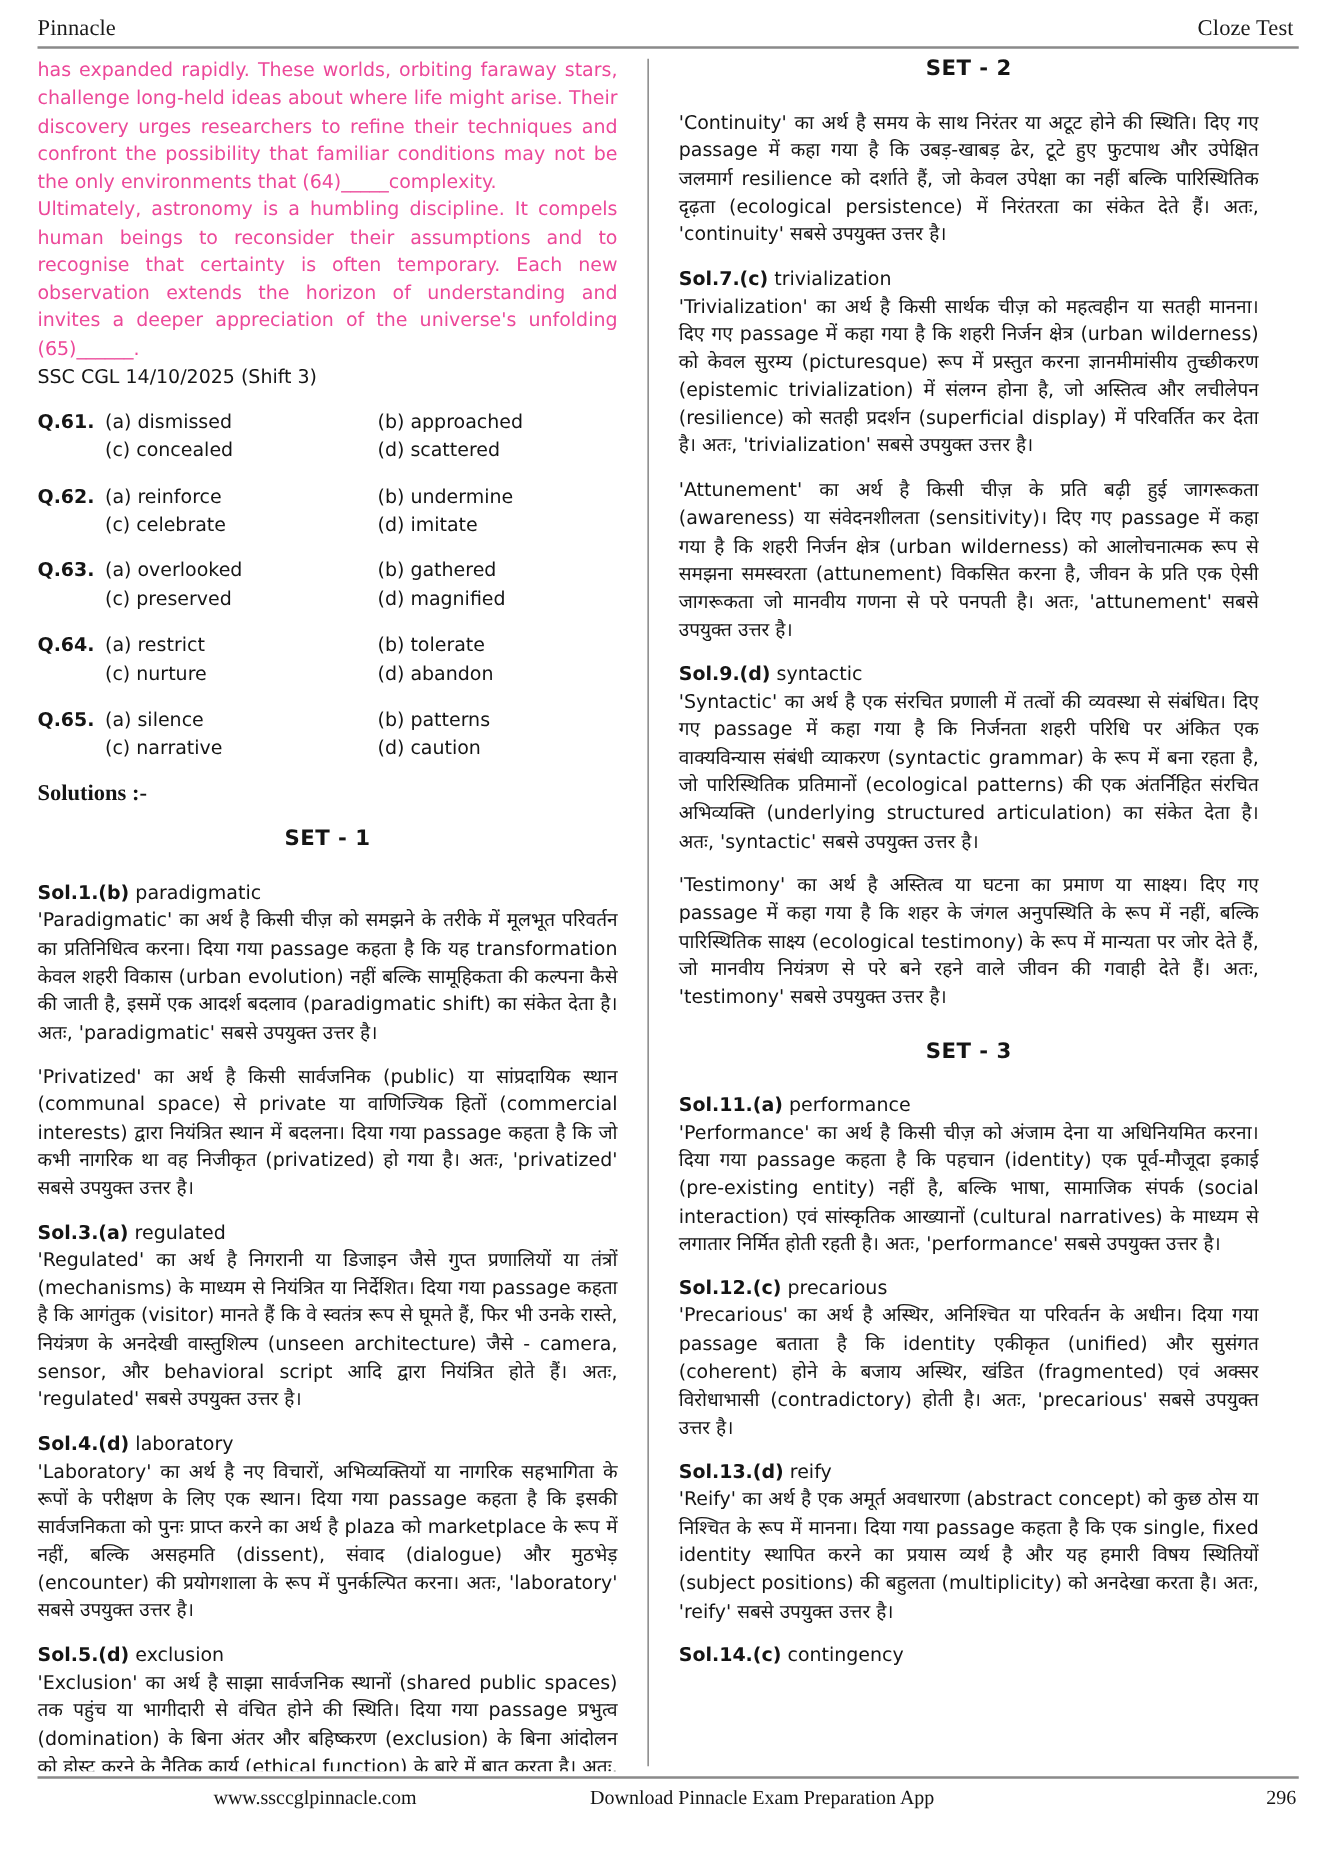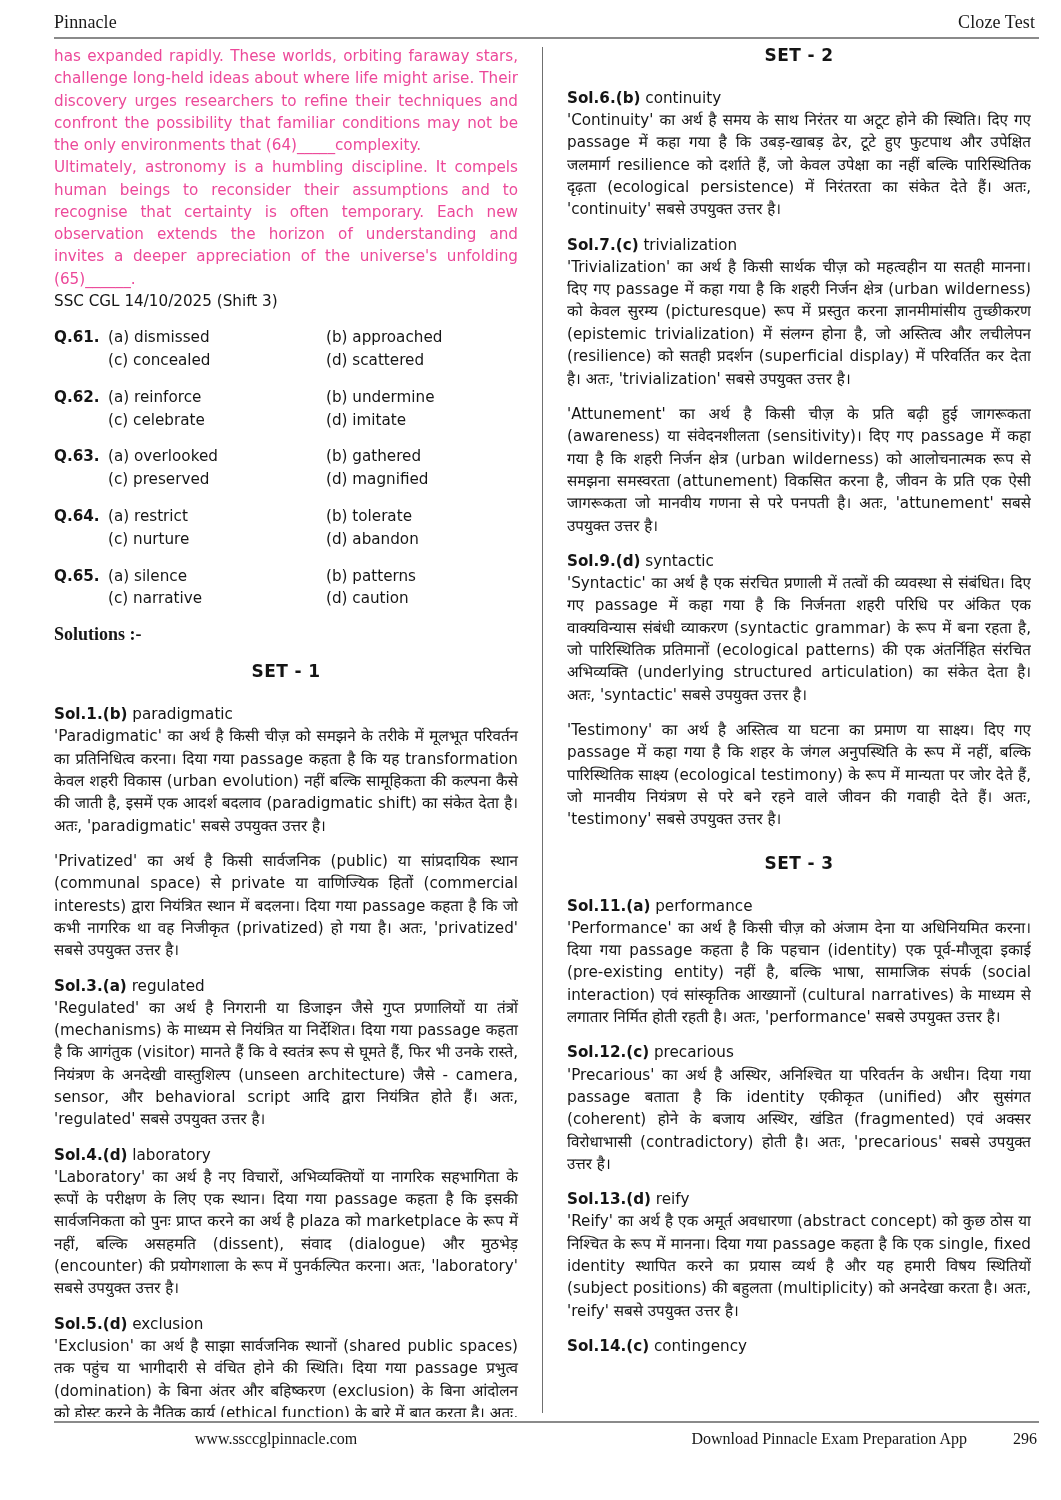--- a/index.html
+++ b/index.html
@@ -13,21 +13,21 @@
     width: 1061px;
     height: 1500px;
     font-family: "DejaVu Sans", "Liberation Sans", sans-serif;
     color: #151515;
     position: relative;
     overflow: hidden;
   }
   .page {
     width: 1061px;
     height: 1448px;
-    padding: 12px 22px 0 54px;
+    padding: 12px 22px 0 30px;
     display: flex;
     flex-direction: column;
   }
 
   
   .running-head {
     display: flex;
     justify-content: space-between;
     align-items: baseline;
     font-family: "Liberation Serif", "DejaVu Serif", serif;
@@ -136,21 +136,21 @@
     margin: 4px 0 0 0;
   }
   .footer {
     display: flex;
     align-items: baseline;
     font-family: "Liberation Serif", "DejaVu Serif", serif;
     font-size: 16px;
     padding: 7px 2px 0 2px;
   }
   .footer-site { flex: 0 0 440px; text-align: center; }
-  .footer-app  { flex: 1 1 auto;  text-align: right; }
+  .footer-app  { flex: 1 1 auto;  text-align: left; }
   .footer-page { flex: 0 0 70px;  text-align: right; }
 </style>
 </head>
 <body>
 
 <div class="page">
 
   <div class="running-head">
     <span>Pinnacle</span>
     <span>Cloze Test</span>
@@ -263,21 +263,20 @@
 
     </div>
 
     <div class="col-divider"></div>
 
     <div class="col col-right">
 
       <div class="set-title">SET - 2</div>
 
       <div class="sol">
-        <div class="sol-head"><b>Sol.6.(b)</b> <span>continuity</span></div>
         <div class="sol-body">'Continuity' का अर्थ है समय के साथ निरंतर या अटूट होने की स्थिति। दिए गए passage में कहा गया है कि उबड़-खाबड़ ढेर, टूटे हुए फुटपाथ और उपेक्षित जलमार्ग resilience को दर्शाते हैं, जो केवल उपेक्षा का नहीं बल्कि पारिस्थितिक दृढ़ता (ecological persistence) में निरंतरता का संकेत देते हैं। अतः, 'continuity' सबसे उपयुक्त उत्तर है।</div>
       </div>
 
       <div class="sol">
         <div class="sol-head"><b>Sol.7.(c)</b> <span>trivialization</span></div>
         <div class="sol-body">'Trivialization' का अर्थ है किसी सार्थक चीज़ को महत्वहीन या सतही मानना। दिए गए passage में कहा गया है कि शहरी निर्जन क्षेत्र (urban wilderness) को केवल सुरम्य (picturesque) रूप में प्रस्तुत करना ज्ञानमीमांसीय तुच्छीकरण (epistemic trivialization) में संलग्न होना है, जो अस्तित्व और लचीलेपन (resilience) को सतही प्रदर्शन (superficial display) में परिवर्तित कर देता है। अतः, 'trivialization' सबसे उपयुक्त उत्तर है।</div>
       </div>
 
       <div class="sol">
         <div class="sol-body">'Attunement' का अर्थ है किसी चीज़ के प्रति बढ़ी हुई जागरूकता (awareness) या संवेदनशीलता (sensitivity)। दिए गए passage में कहा गया है कि शहरी निर्जन क्षेत्र (urban wilderness) को आलोचनात्मक रूप से समझना समस्वरता (attunement) विकसित करना है, जीवन के प्रति एक ऐसी जागरूकता जो मानवीय गणना से परे पनपती है। अतः, 'attunement' सबसे उपयुक्त उत्तर है।</div>

